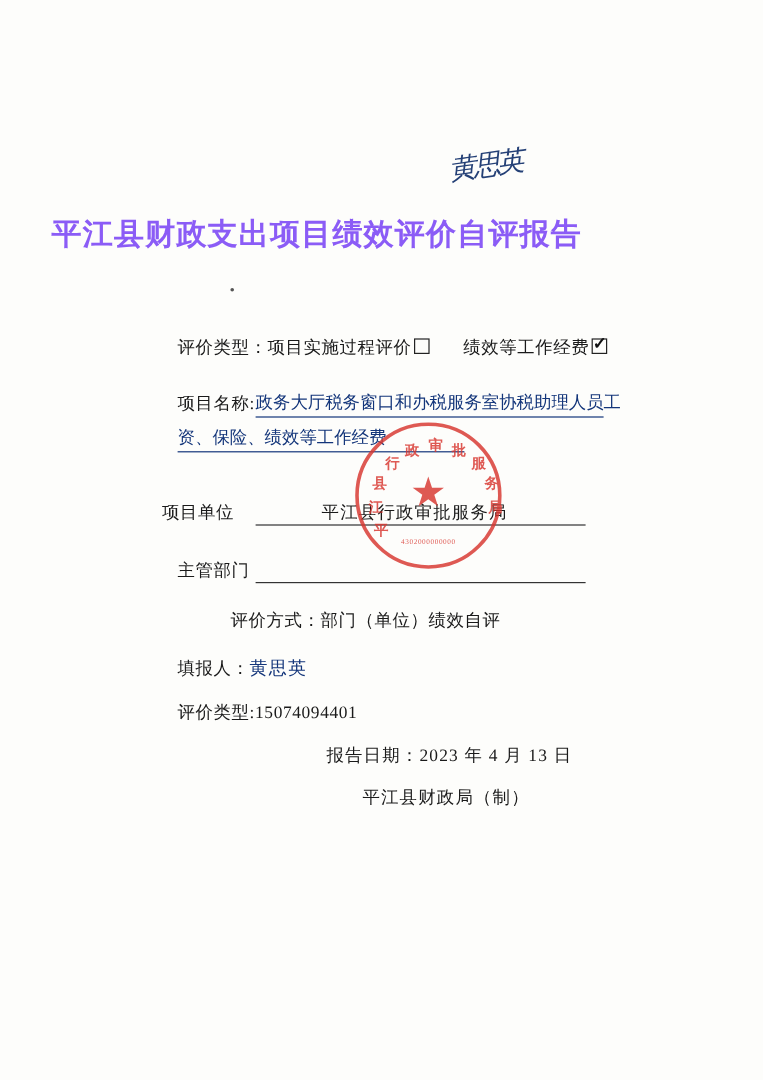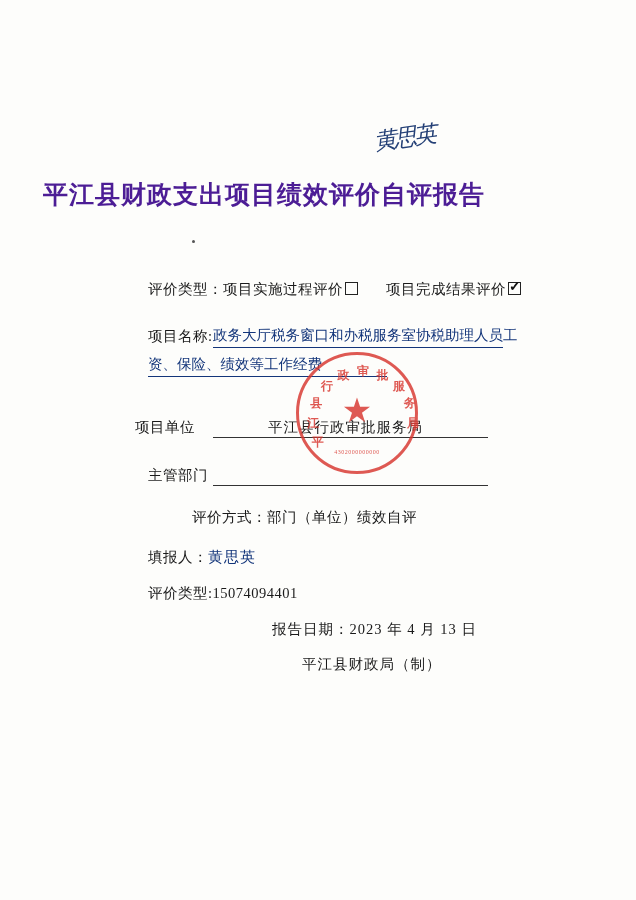--- a/index.html
+++ b/index.html
@@ -41,21 +41,21 @@
   .title {
     position: absolute;
     left: 0;
     top: 178px;
     width: 528px;
     text-align: center;
     font-family: "Liberation Serif", serif;
     font-weight: bold;
     font-size: 25px;
     letter-spacing: 1px;
-    color: #4c1d95;
+    color: #8b5cf6;
   }
   .dot-mark {
     position: absolute;
     left: 192px;
     top: 240px;
     width: 3px;
     height: 3px;
     background: #555;
     border-radius: 50%;
   }
@@ -239,21 +239,21 @@
 
 <div class="page">
 
   <div class="signature">黄思英</div>
 
   <div class="title">平江县财政支出项目绩效评价自评报告</div>
 
   <div class="dot-mark"></div>
 
   <div class="field" id="eval-type-row">
-    <span class="label">评价类型：</span><span>项目实施过程评价</span><span class="checkbox"></span><span class="gap"></span><span>项目完成结果评价</span><span class="checkbox checked"></span>
+    <span class="label">评价类型：</span><span>项目实施过程评价</span><span class="checkbox"></span><span class="gap"></span><span>绩效等工作经费</span><span class="checkbox checked"></span>
   </div>
 
   <div class="field" id="project-name-label">项目名称:</div>
   <div id="project-name-line1">政务大厅税务窗口和办税服务室协税助理人员工</div>
   <div id="project-name-line2">资、保险、绩效等工作经费</div>
 
   <div class="field" id="project-unit-label">项目单位</div>
   <div id="project-unit-line"></div>
   <div id="project-unit-value">平江县行政审批服务局</div>
 

